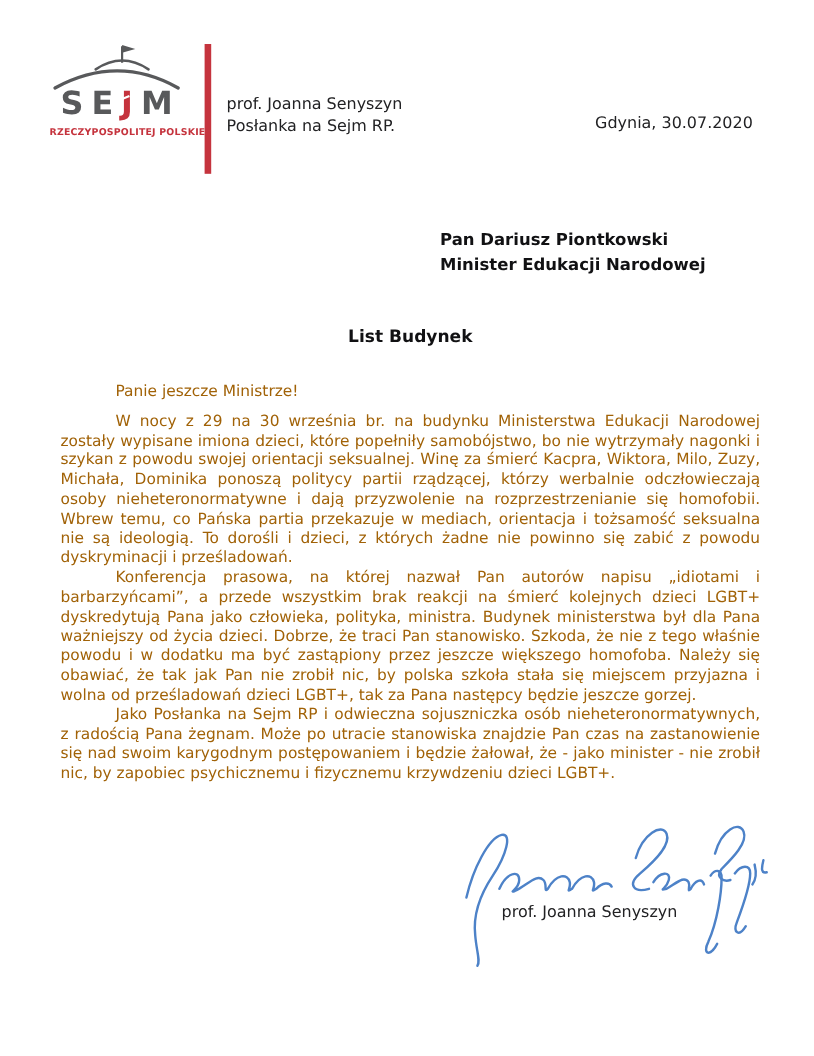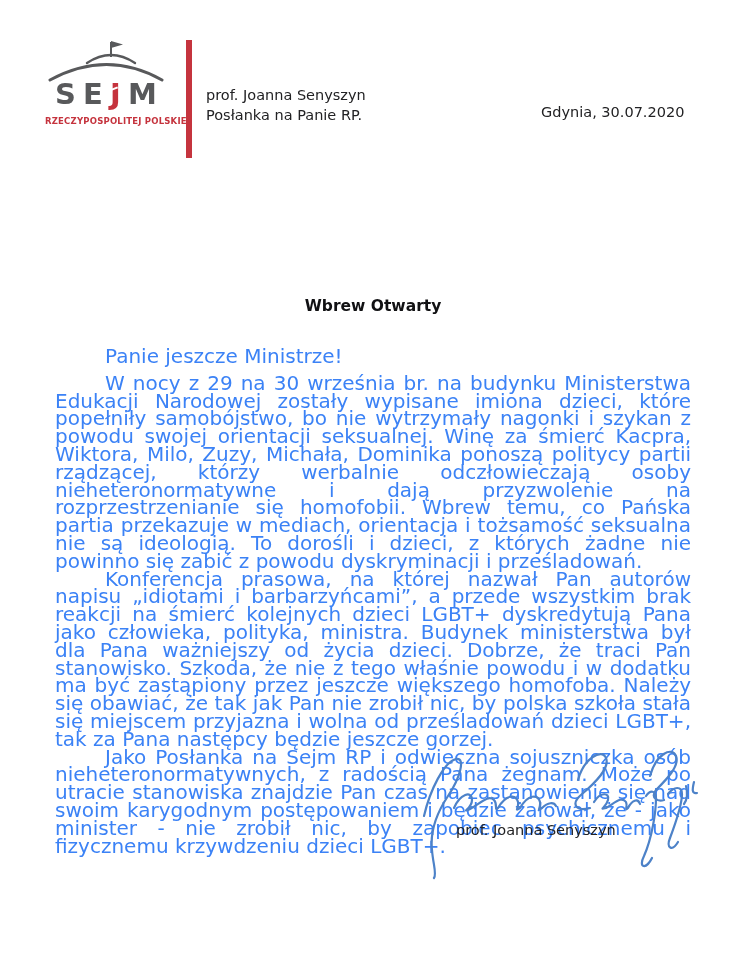--- a/index.html
+++ b/index.html
@@ -95,24 +95,24 @@
     font-weight: 700;
     color: #111113;
   }
 
   
   .body-text {
     position: absolute;
     left: 55px;
     top: 348px;
     width: 636px;
-    font-size: 20px;
+    font-size: 14px;
     line-height: 17.8px;
     text-align: justify;
-    color: #3b82f6;
+    color: #a16207;
   }
   .body-text p { margin: 0; text-indent: 50px; }
   .body-text p.salutation { margin-bottom: 9px; text-align: left; }
 
   
   .sig-name {
     position: absolute;
     left: 456px;
     top: 822px;
     font-size: 14.5px;
@@ -143,27 +143,31 @@
       <span class="logo-letter-j">J</span>
       <span>M</span>
     </div>
     <div class="logo-sub">RZECZYPOSPOLITEJ POLSKIEJ</div>
   </div>
 
   <div class="red-bar"></div>
 
   <div class="sender">
     <div>prof. Joanna Senyszyn</div>
-    <div>Posłanka na Panie RP.</div>
+    <div>Posłanka na Sejm RP.</div>
   </div>
 
   <div class="dateline">Gdynia, 30.07.2020</div>
 
+  <div class="recipient">
+    <div>Pan Dariusz Piontkowski</div>
+    <div>Minister Edukacji Narodowej</div>
+  </div>
 
-  <div class="title">Wbrew Otwarty</div>
+  <div class="title">List Budynek</div>
 
   <div class="body-text">
     <p class="salutation">Panie jeszcze Ministrze!</p>
     <p>W nocy z 29 na 30 września br. na budynku Ministerstwa Edukacji Narodowej zostały wypisane imiona dzieci, które popełniły samobójstwo, bo nie wytrzymały nagonki i szykan z powodu swojej orientacji seksualnej. Winę za śmierć Kacpra, Wiktora, Milo, Zuzy, Michała, Dominika ponoszą politycy partii rządzącej, którzy werbalnie odczłowieczają osoby nieheteronormatywne i dają przyzwolenie na rozprzestrzenianie się homofobii. Wbrew temu, co Pańska partia przekazuje w mediach, orientacja i tożsamość seksualna nie są ideologią. To dorośli i dzieci, z których żadne nie powinno się zabić z powodu dyskryminacji i prześladowań.</p>
     <p>Konferencja prasowa, na której nazwał Pan autorów napisu „idiotami i barbarzyńcami”, a przede wszystkim brak reakcji na śmierć kolejnych dzieci LGBT+ dyskredytują Pana jako człowieka, polityka, ministra. Budynek ministerstwa był dla Pana ważniejszy od życia dzieci. Dobrze, że traci Pan stanowisko. Szkoda, że nie z tego właśnie powodu i w dodatku ma być zastąpiony przez jeszcze większego homofoba. Należy się obawiać, że tak jak Pan nie zrobił nic, by polska szkoła stała się miejscem przyjazna i wolna od prześladowań dzieci LGBT+, tak za Pana następcy będzie jeszcze gorzej.</p>
     <p>Jako Posłanka na Sejm RP i odwieczna sojuszniczka osób nieheteronormatywnych, z radością Pana żegnam. Może po utracie stanowiska znajdzie Pan czas na zastanowienie się nad swoim karygodnym postępowaniem i będzie żałował, że - jako minister - nie zrobił nic, by zapobiec psychicznemu i fizycznemu krzywdzeniu dzieci LGBT+.</p>
   </div>
 
   <div class="sig-name">prof. Joanna Senyszyn</div>
 

